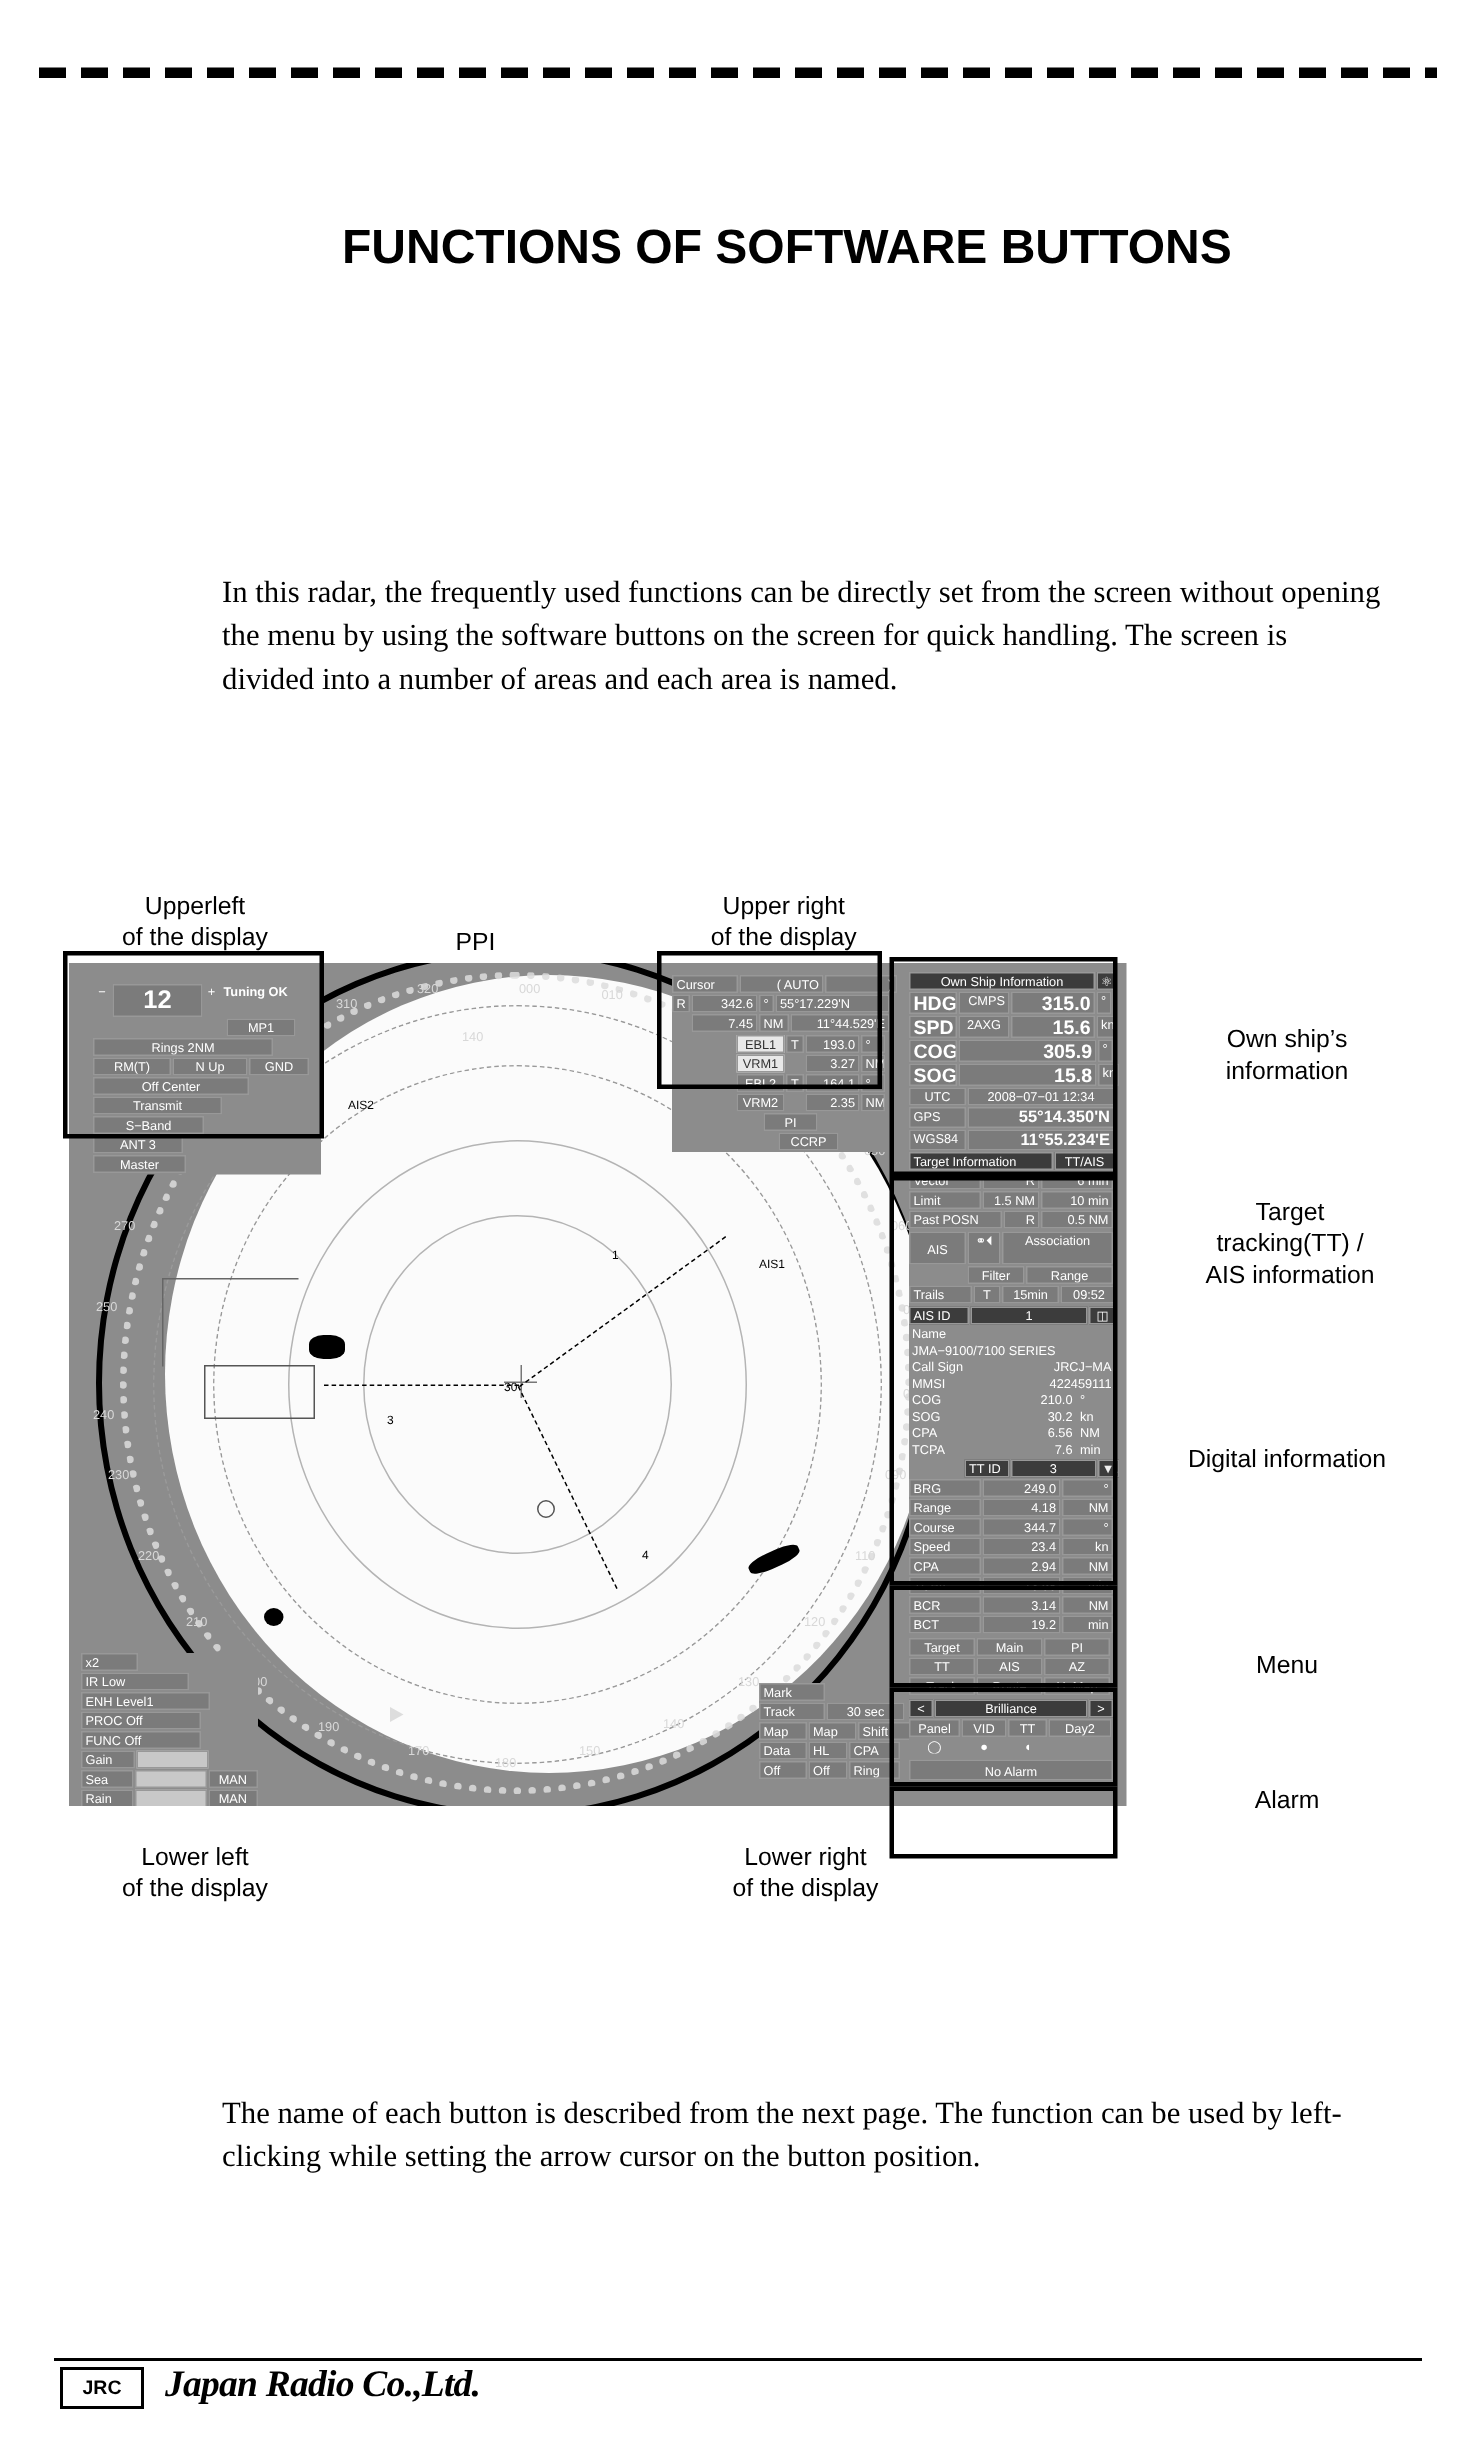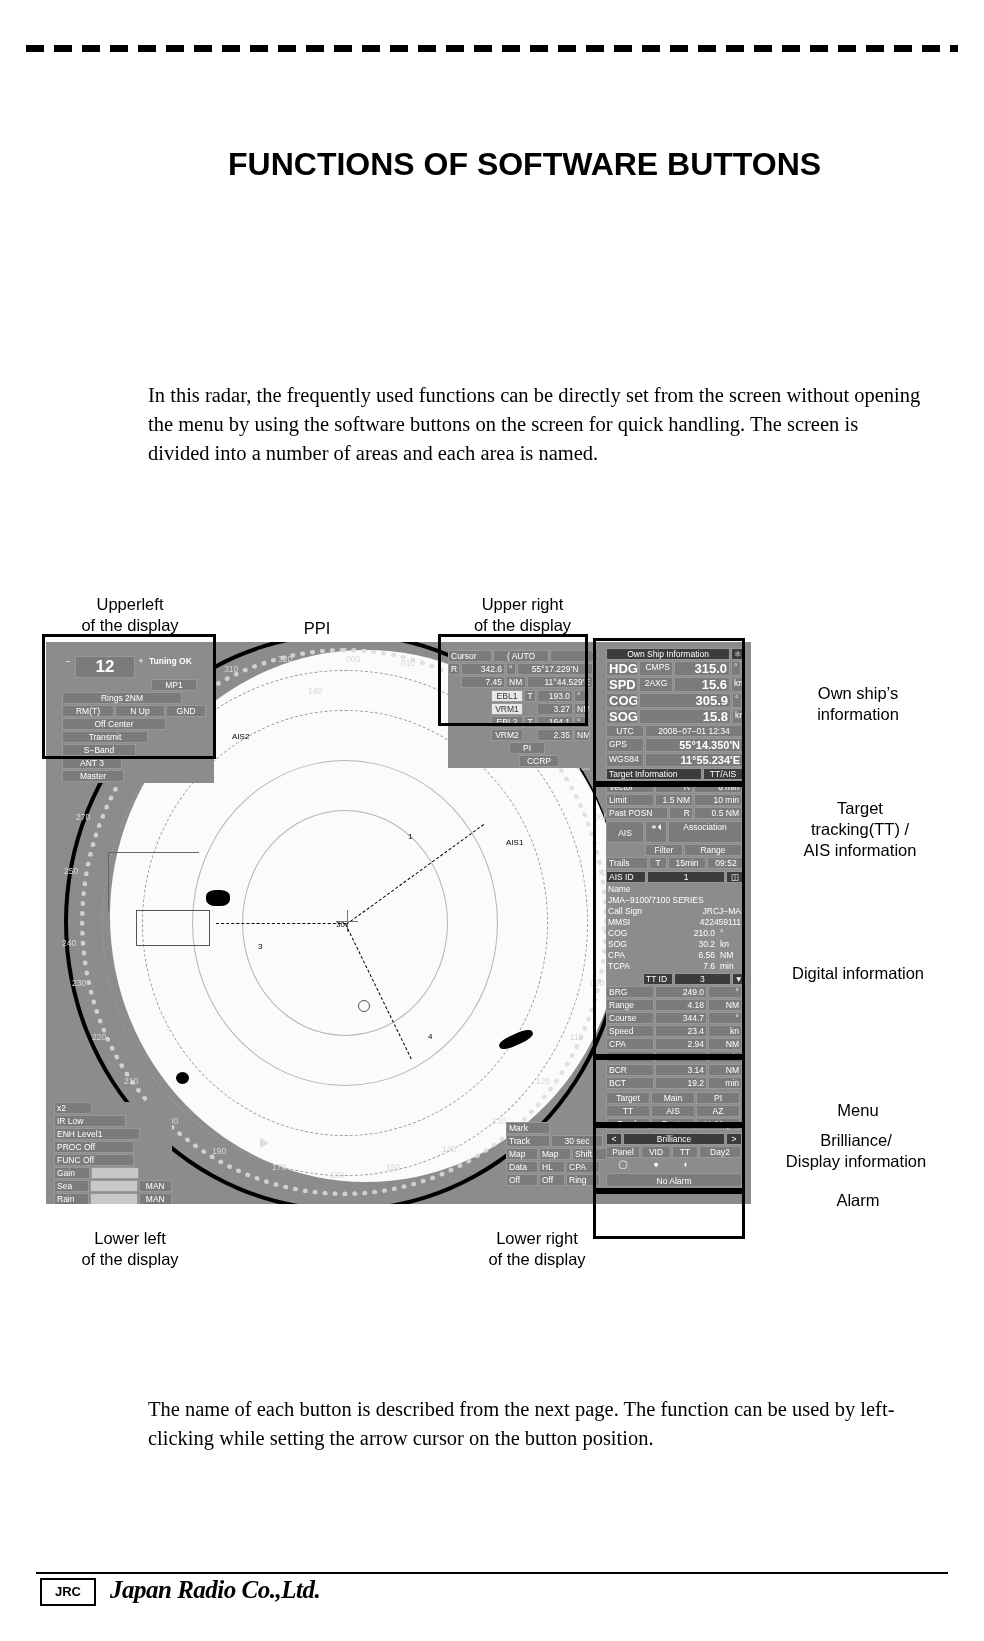--- a/index.html
+++ b/index.html
@@ -117,22 +117,20 @@
     <div class="caption" id="cap-lower-right" style="white-space:pre-line">Lower right
 of the display</div>
 
     <div class="rcap" id="cap-own-ship" style="white-space:pre-line">Own ship’s
 information</div>
     <div class="rcap" id="cap-target-tt" style="white-space:pre-line">Target
 tracking(TT) /
 AIS information</div>
     <div class="rcap" id="cap-digital">Digital information</div>
     <div class="rcap" id="cap-menu">Menu</div>
-    <div class="rcap" id="cap-brill" style="white-space:pre-line">Brilliance/
-Display  information</div>
     <div class="rcap" id="cap-alarm">Alarm</div>
 
     <div class="radar">
 
       <div class="ppi-outer">
         <div class="ppi-sweep"></div>
       </div>
       <div class="ppi-tickband"></div>
 
       <div class="ppi-ring" style="left:196px;top:168px;width:204px;height:224px;"></div>
@@ -228,28 +226,28 @@
           <div style="width:60px;text-align:center;">ANT  3</div>
         </div>
         <div class="ln">
           <div style="width:62px;text-align:center;">Master</div>
         </div>
       </div>
 
       <div class="panel" id="ur-block">
         <div class="ln">
           <div style="width:44px;">Cursor</div>
-          <div style="width:56px;text-align:center;">(  AUTO</div>
+          <div style="width:56px;text-align:right;">(  AUTO</div>
           <div style="width:48px;text-align:right;">)</div>
         </div>
         <div class="ln">
           <div style="width:12px;">R</div>
           <div style="width:44px;text-align:right;">342.6</div>
           <div style="width:10px;">°</div>
-          <div style="width:76px;text-align:center;">55°17.229'N</div>
+          <div style="width:76px;text-align:left;">55°17.229'N</div>
         </div>
         <div class="ln">
           <div class="pl" style="width:12px;"></div>
           <div style="width:44px;text-align:right;">7.45</div>
           <div style="width:20px;">NM</div>
           <div style="width:66px;text-align:right;">11°44.529'E</div>
         </div>
         <div class="ln" style="margin-top:2px;">
           <div class="pl" style="width:42px;"></div>
           <div class="sel" style="width:32px;text-align:center;">EBL1</div>

